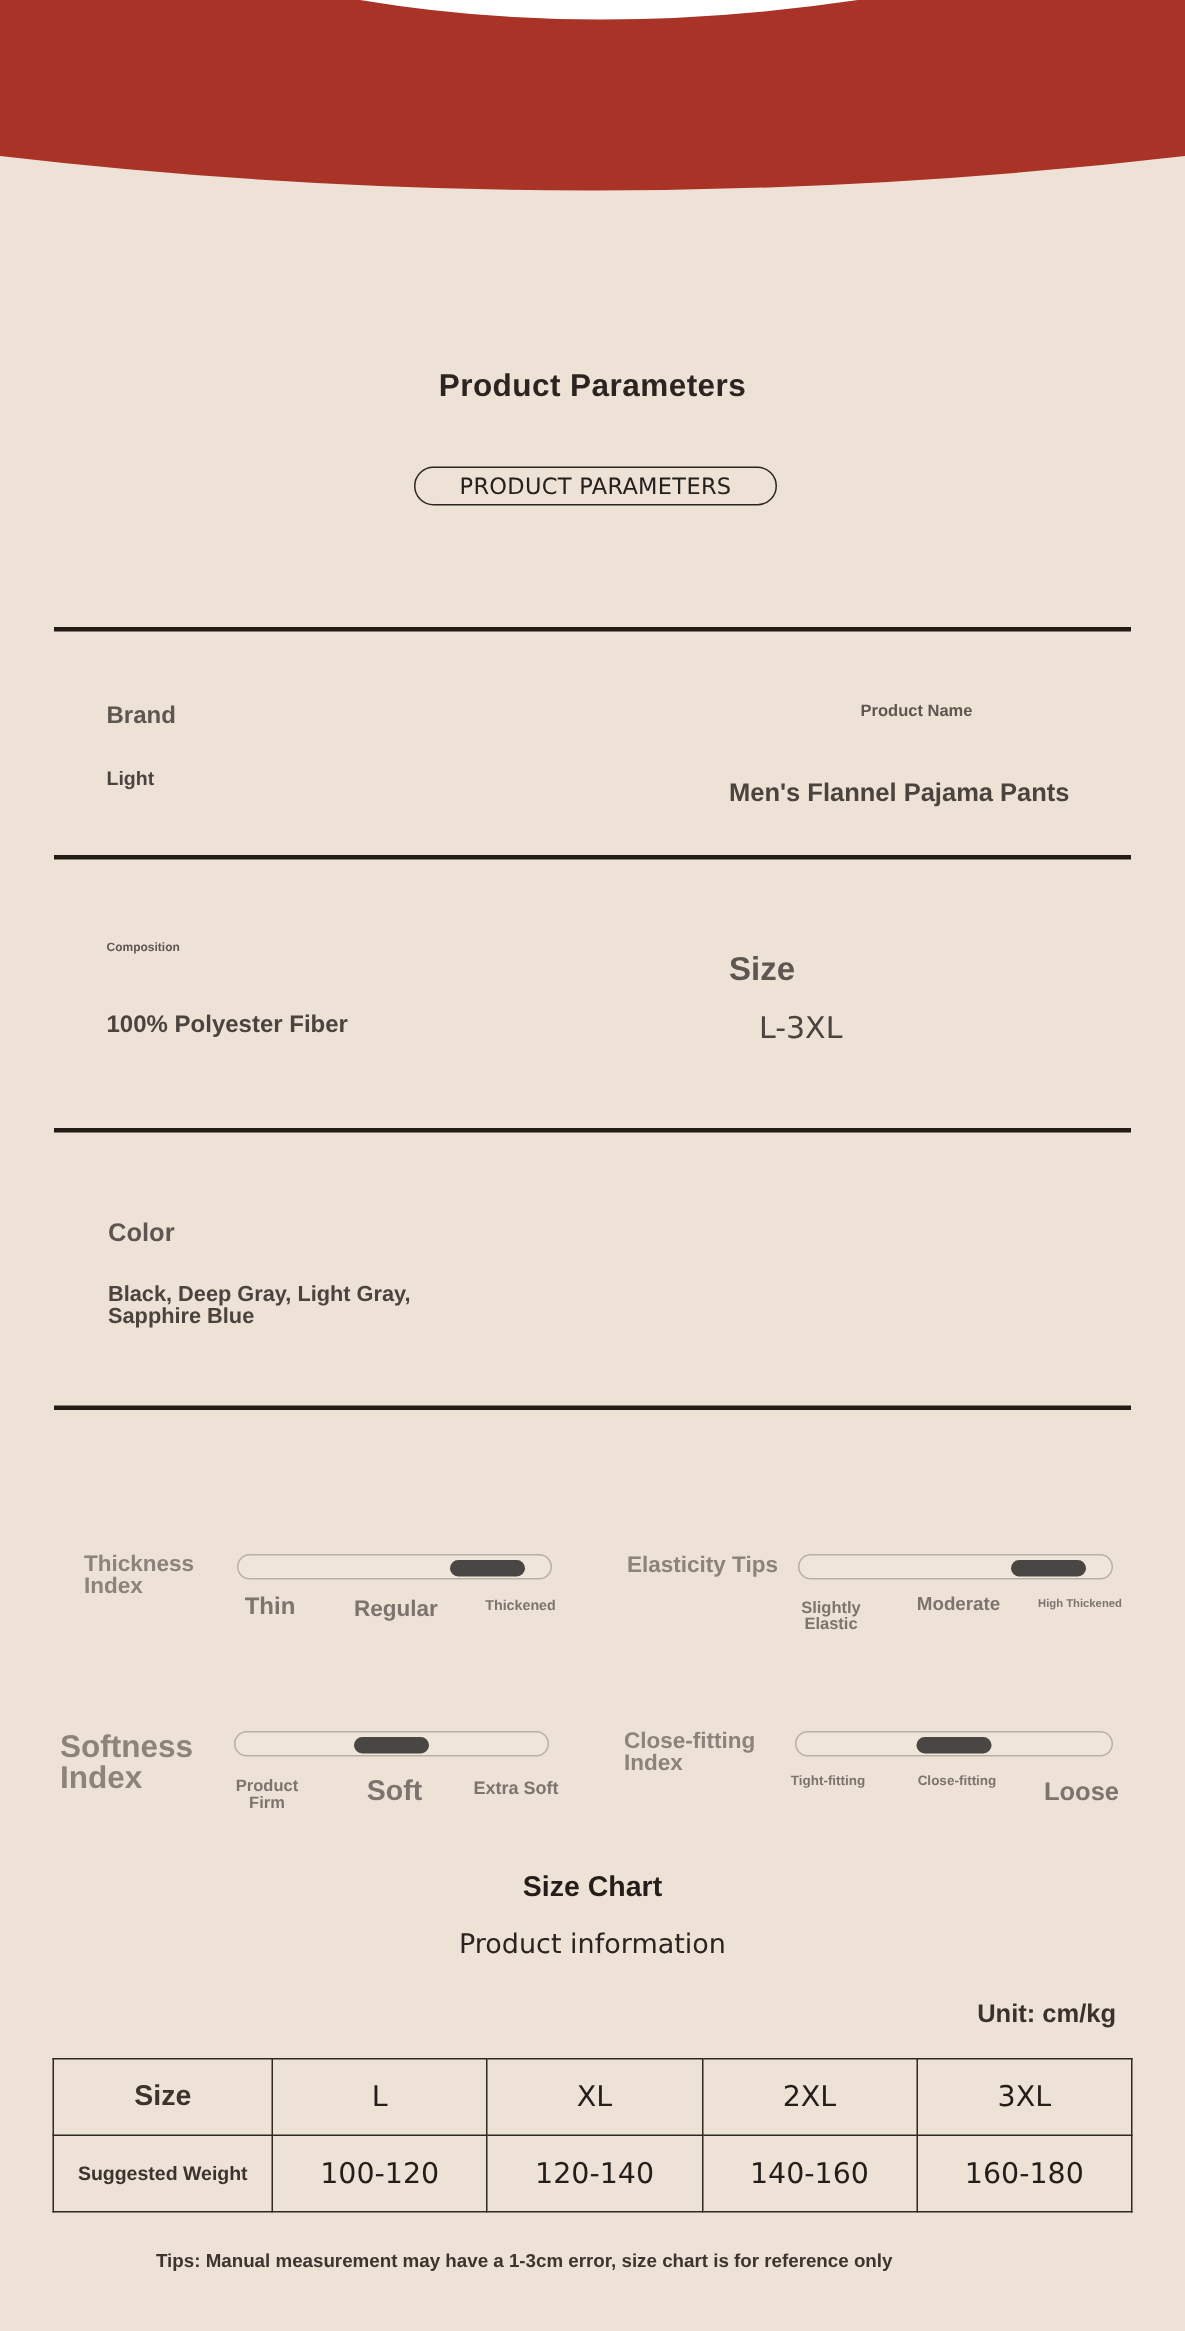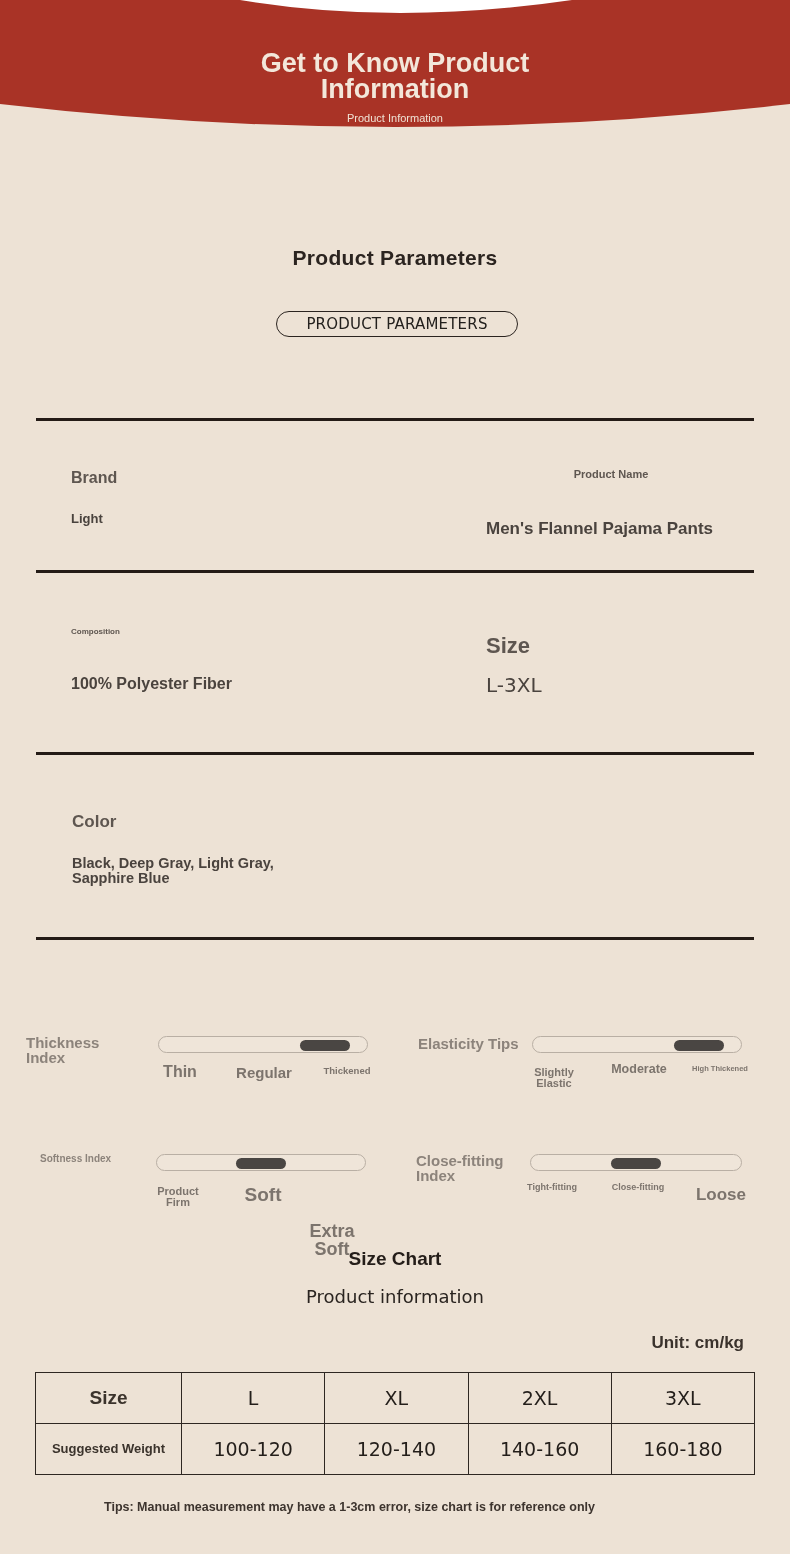--- a/index.html
+++ b/index.html
@@ -209,24 +209,20 @@
   }
 </style>
 </head>
 <body>
 
 <div class="header">
   <svg class="header-svg" width="790" height="140" viewBox="0 0 790 140">
     <path d="M0,0 L790,0 L790,104 Q395,150 0,104 Z" fill="#A93326"></path>
     <path d="M240,0 Q395,26 572,0 Z" fill="#ffffff"></path>
   </svg>
-  <div class="header-text-wrap">
-    <span class="header-title">Get to Know Product Information</span>
-    <span class="header-sub">Product Information</span>
-  </div>
 </div>
 
 <div class="params-title">Product Parameters</div>
 
 <div class="params-pill">
   <span>PRODUCT PARAMETERS</span>
 </div>
 
 <div class="rule" style="top:418px;"></div>
 <div class="rule" style="top:570px;"></div>
@@ -251,58 +247,58 @@
   <span class="p-label" style="font-size:8px;">Composition</span>
 </div>
 <div class="param-cell" style="left:71px; top:676px; width:220px;">
   <span class="p-value" style="font-size:16px;">100% Polyester Fiber</span>
 </div>
 
 <div class="param-cell" style="left:486px; top:634px; width:250px;">
   <span class="p-label" style="font-size:22px;">Size</span>
 </div>
 <div class="param-cell" style="left:486px; top:675px; width:250px;">
-  <span class="p-value" style="font-size:20px; font-weight:normal; font-family:'DejaVu Sans',sans-serif;">L-3XL</span>
+  <span class="p-value" style="font-size:20px; font-weight:normal; font-family:'DejaVu Sans',sans-serif;margin-left:20px;">L-3XL</span>
 </div>
 
 <div class="param-cell" style="left:72px; top:813px; width:340px;">
   <span class="p-label" style="font-size:17px;">Color</span>
 </div>
 <div class="param-cell" style="left:72px; top:856px; width:215px;">
   <span class="p-value" style="font-size:14.5px;">Black, Deep Gray, Light Gray, Sapphire Blue</span>
 </div>
 
 <div class="slider-block" style="left:0; top:0;">
-  <div class="slider-name" style="left:26px; top:1035px; width:112px; font-size:15px;">Thickness Index</div>
+  <div class="slider-name" style="left:56px; top:1035px; width:112px; font-size:15px;">Thickness Index</div>
   <div class="track" style="left:158px; top:1036px; width:210px;">
     <div class="thumb" style="left:68%; width:24%;"></div>
   </div>
   <div class="tick" style="left:148px; top:1064px; width:64px; font-size:16px;">Thin</div>
   <div class="tick" style="left:232px; top:1065px; width:64px; font-size:15px;">Regular</div>
   <div class="tick" style="left:312px; top:1066px; width:70px; font-size:9.5px;">Thickened</div>
 </div>
 
 <div class="slider-block">
   <div class="slider-name" style="left:418px; top:1036px; width:112px; font-size:15px;">Elasticity Tips</div>
   <div class="track" style="left:532px; top:1036px; width:210px;">
     <div class="thumb" style="left:68%; width:24%;"></div>
   </div>
   <div class="tick" style="left:522px; top:1067px; width:64px; font-size:11px;">Slightly Elastic</div>
   <div class="tick" style="left:606px; top:1063px; width:66px; font-size:12.5px;">Moderate</div>
   <div class="tick" style="left:686px; top:1065px; width:68px; font-size:7.5px;">High Thickened</div>
 </div>
 
 <div class="slider-block">
-  <div class="slider-name" style="left:40px; top:1154px; width:116px; font-size:10px;">Softness Index</div>
+  <div class="slider-name" style="left:40px; top:1154px; width:116px; font-size:21px;">Softness Index</div>
   <div class="track" style="left:156px; top:1154px; width:210px;">
     <div class="thumb" style="left:38%; width:24%;"></div>
   </div>
   <div class="tick" style="left:146px; top:1186px; width:64px; font-size:11px;">Product Firm</div>
   <div class="tick" style="left:230px; top:1185px; width:66px; font-size:19px;">Soft</div>
-  <div class="tick" style="left:300px; top:1186px; width:64px; font-size:18px;margin-top:36px;">Extra Soft</div>
+  <div class="tick" style="left:312px; top:1186px; width:64px; font-size:12px;">Extra Soft</div>
 </div>
 
 <div class="slider-block">
   <div class="slider-name" style="left:416px; top:1153px; width:120px; font-size:15px;">Close-fitting Index</div>
   <div class="track" style="left:530px; top:1154px; width:212px;">
     <div class="thumb" style="left:38%; width:24%;"></div>
   </div>
   <div class="tick" style="left:518px; top:1183px; width:68px; font-size:9px;">Tight-fitting</div>
   <div class="tick" style="left:602px; top:1183px; width:72px; font-size:9px;">Close-fitting</div>
   <div class="tick" style="left:688px; top:1186px; width:66px; font-size:17px;">Loose</div>

